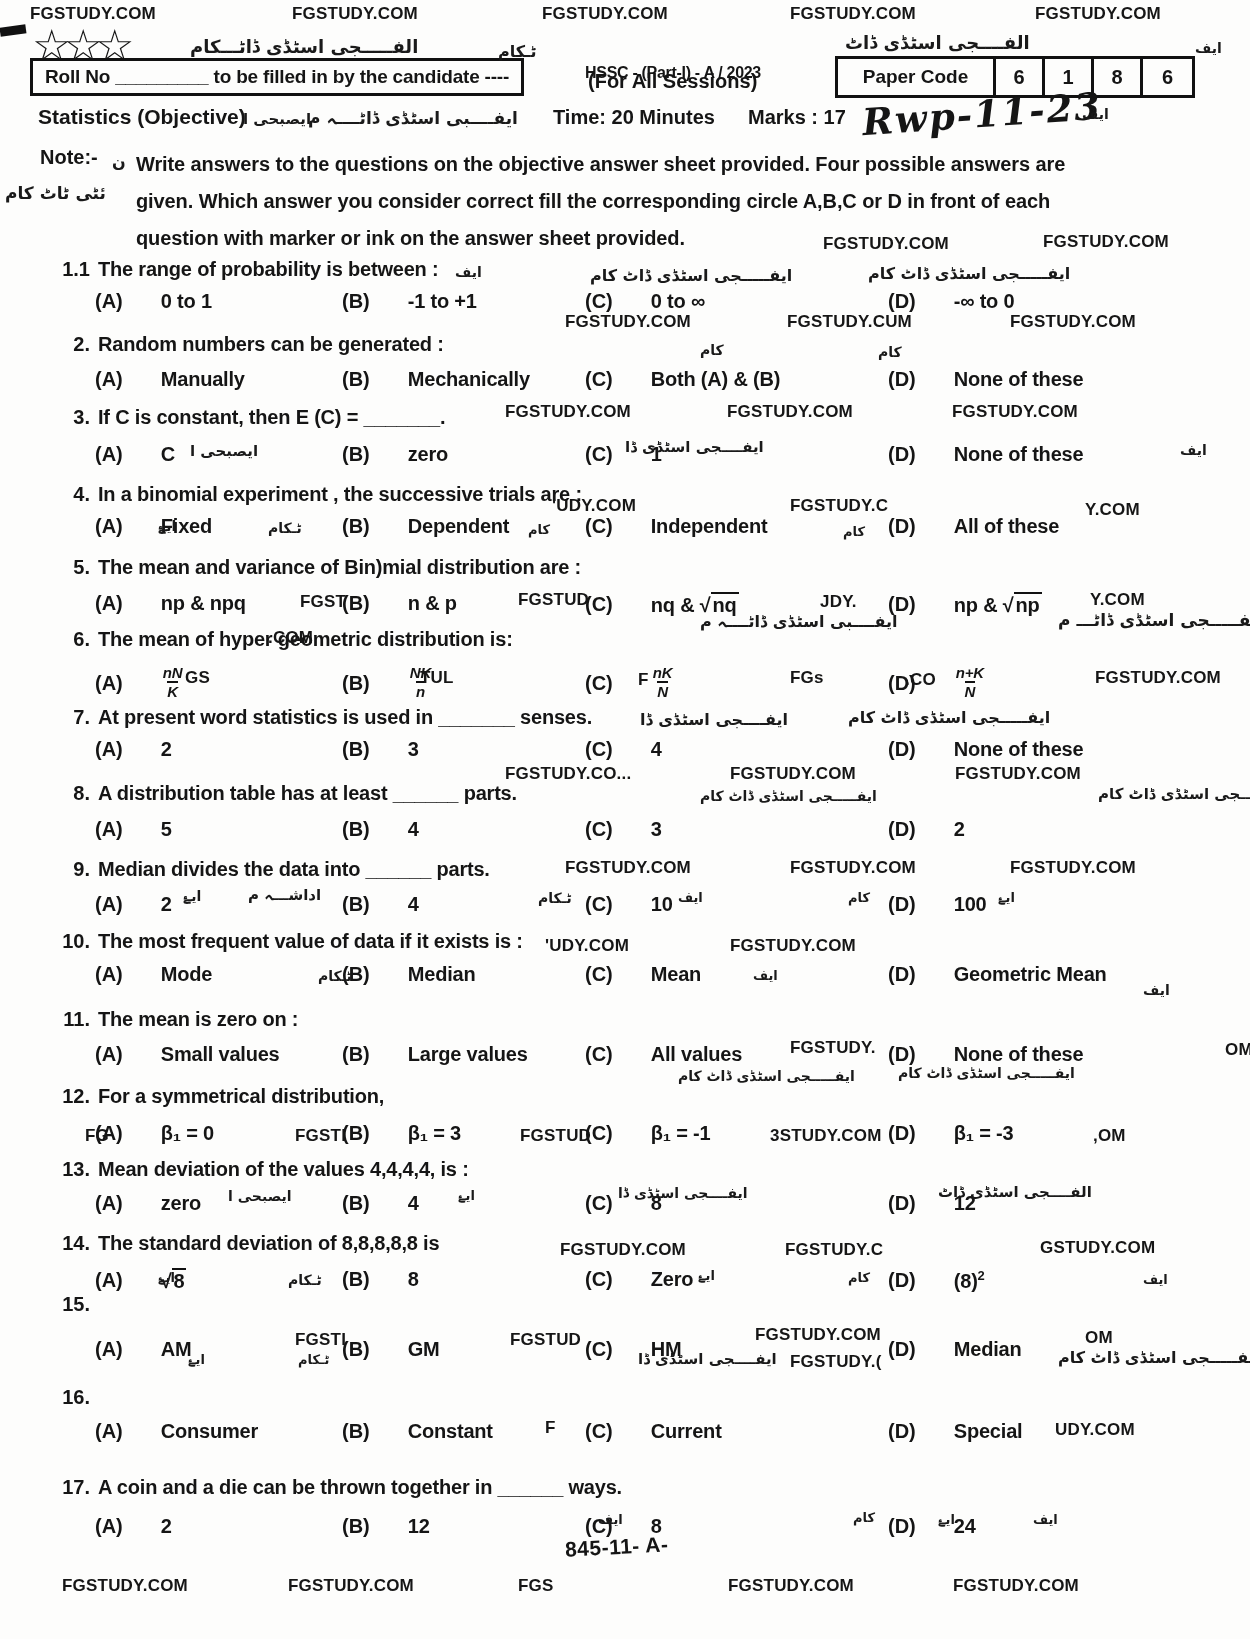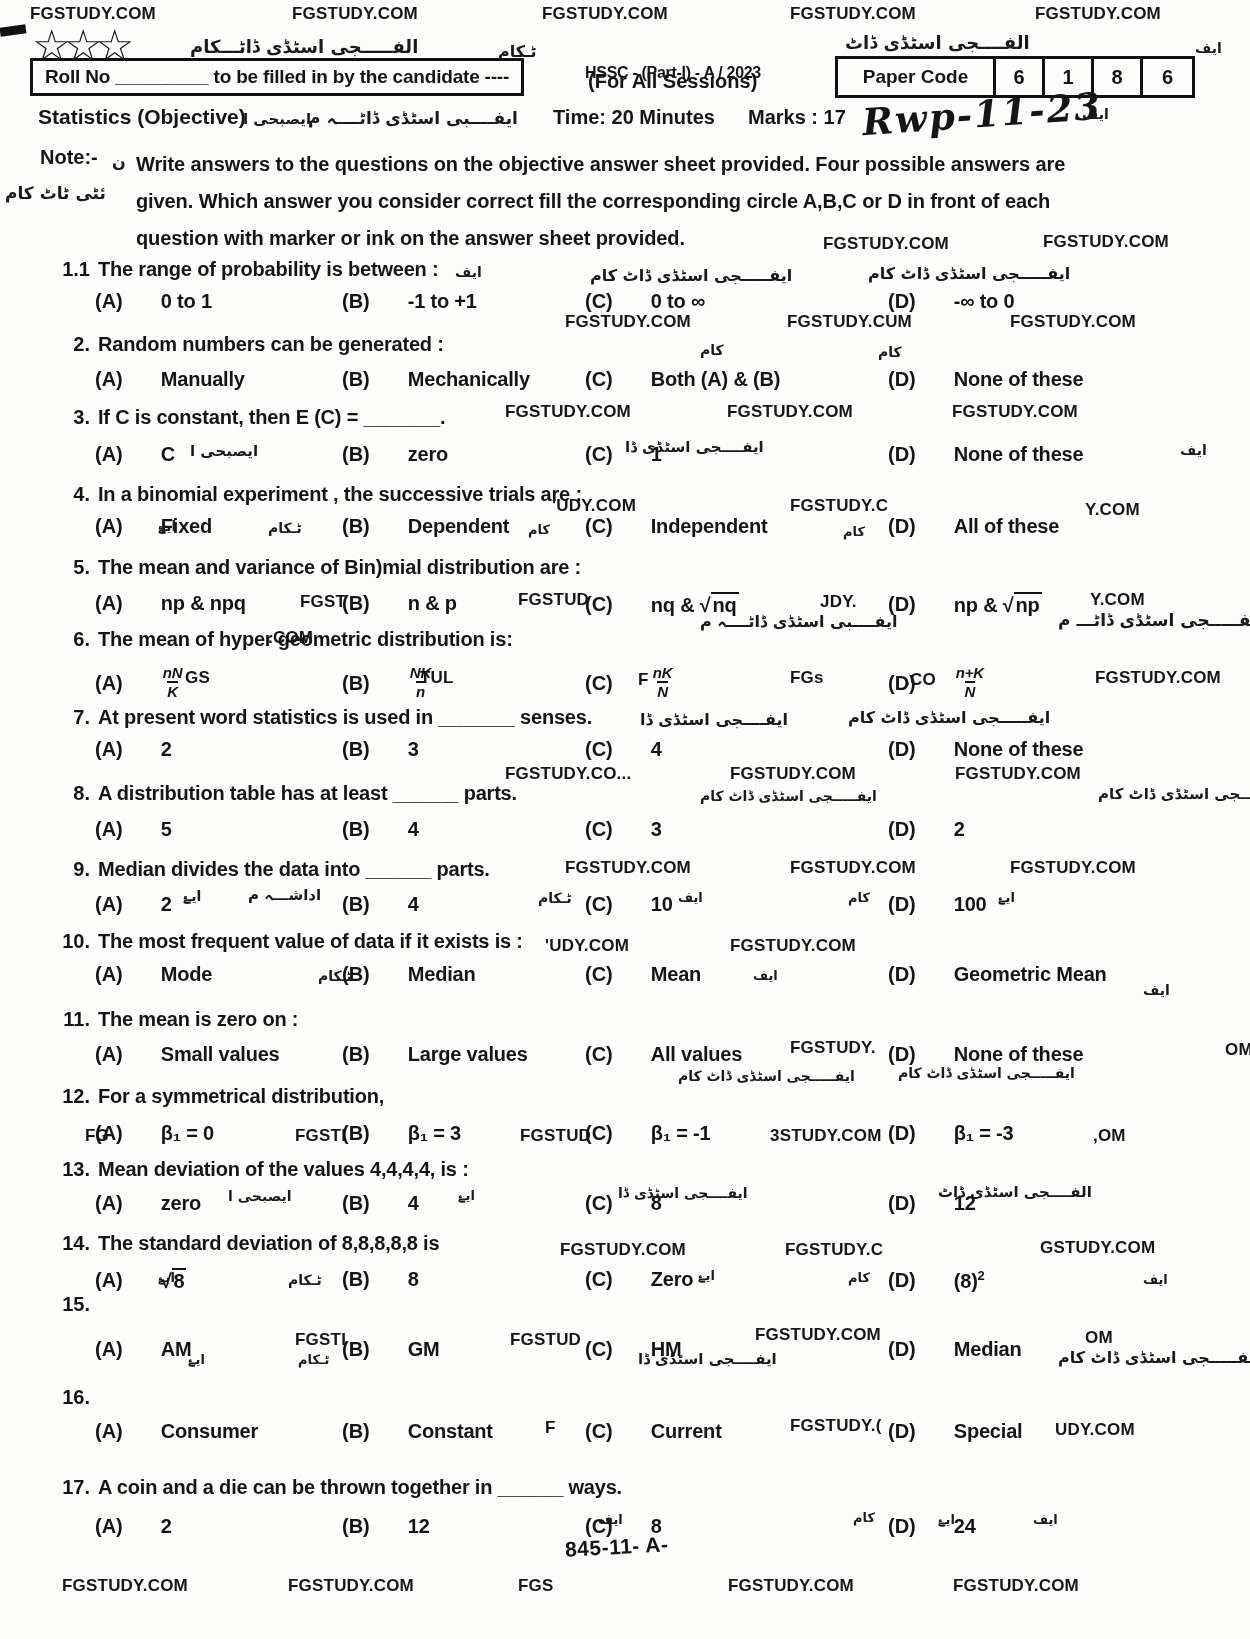--- a/index.html
+++ b/index.html
@@ -517,21 +517,21 @@
       <span class="wm" style="left: 770px; top: 1126px;">3STUDY.COM</span>
       <span class="wm" style="left: 1093px; top: 1126px;">,OM</span>
       <span class="wm" style="left: 560px; top: 1240px;">FGSTUDY.COM</span>
       <span class="wm" style="left: 785px; top: 1240px;">FGSTUDY.C</span>
       <span class="wm" style="left: 1040px; top: 1238px;">GSTUDY.COM</span>
       <span class="wm" style="left: 295px; top: 1330px;">FGSTI</span>
       <span class="wm" style="left: 510px; top: 1330px;">FGSTUD</span>
       <span class="wm" style="left: 755px; top: 1325px;">FGSTUDY.COM</span>
       <span class="wm" style="left: 1085px; top: 1328px;">OM</span>
       <span class="wm" style="left: 545px; top: 1418px;">F</span>
-      <span class="wm" style="left: 790px; top: 1416px;">FGSTUDY.(</span>
+      <span class="wm" style="left: 790px; top: 1352px;">FGSTUDY.(</span>
       <span class="wm" style="left: 1055px; top: 1420px;">UDY.COM</span>
       <span class="wm" style="left: 62px; top: 1576px;">FGSTUDY.COM</span>
       <span class="wm" style="left: 288px; top: 1576px;">FGSTUDY.COM</span>
       <span class="wm" style="left: 518px; top: 1576px;">FGS</span>
       <span class="wm" style="left: 728px; top: 1576px;">FGSTUDY.COM</span>
       <span class="wm" style="left: 953px; top: 1576px;">FGSTUDY.COM</span>
       <span class="ur" style="left: 190px; top: 36px; font-size: 18px; text-align: right;">الفـــــجی اسٹڈی ڈاٹـــکام</span>
       <span class="ur" style="left: 498px; top: 42px; font-size: 16px;">ٹـکام</span>
       <span class="ur" style="left: 845px; top: 32px; font-size: 18px;">الفــــجی اسٹڈی ڈاٹ</span>
       <span class="ur" style="left: 1195px; top: 40px; font-size: 14px;">ایف</span>

